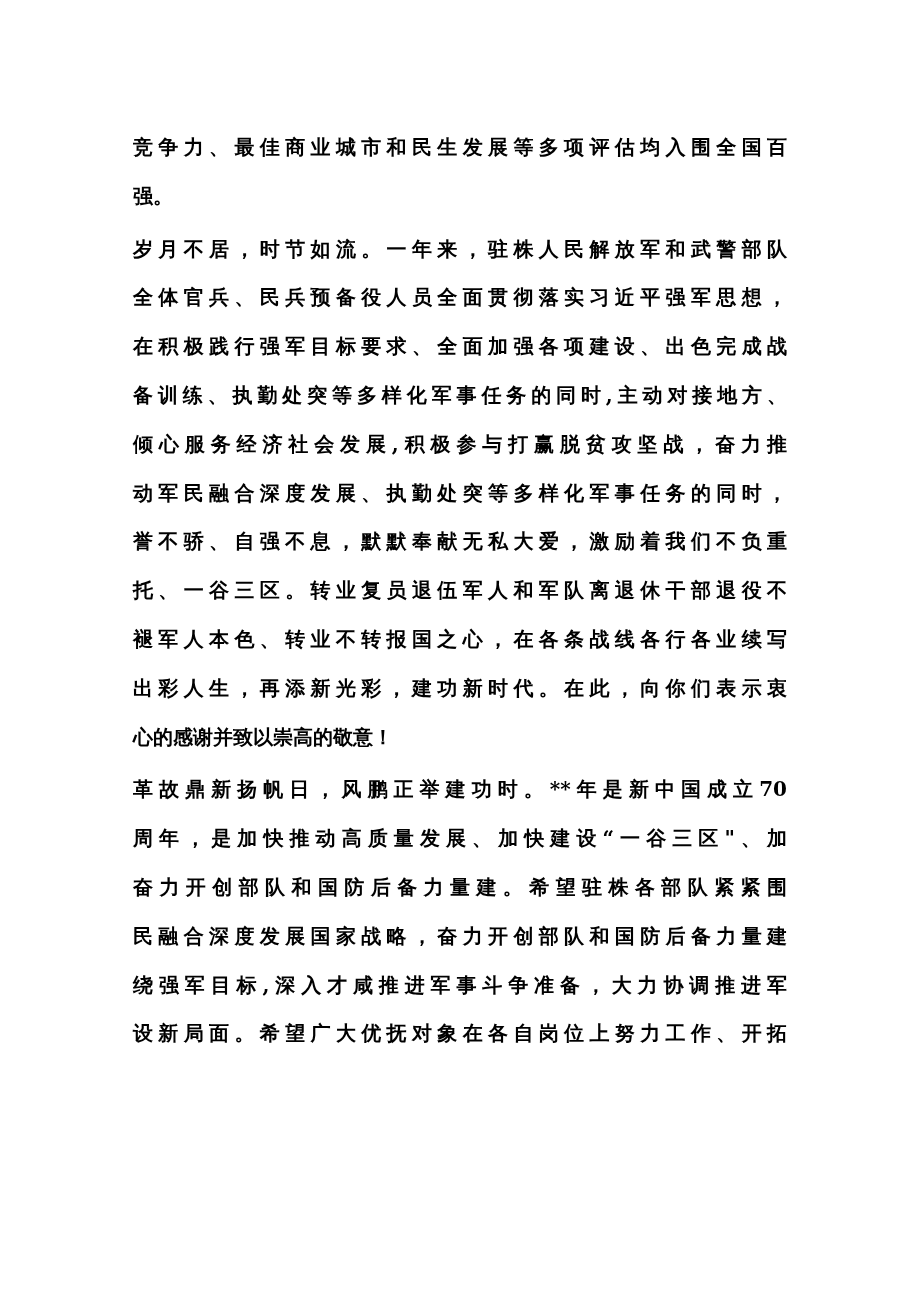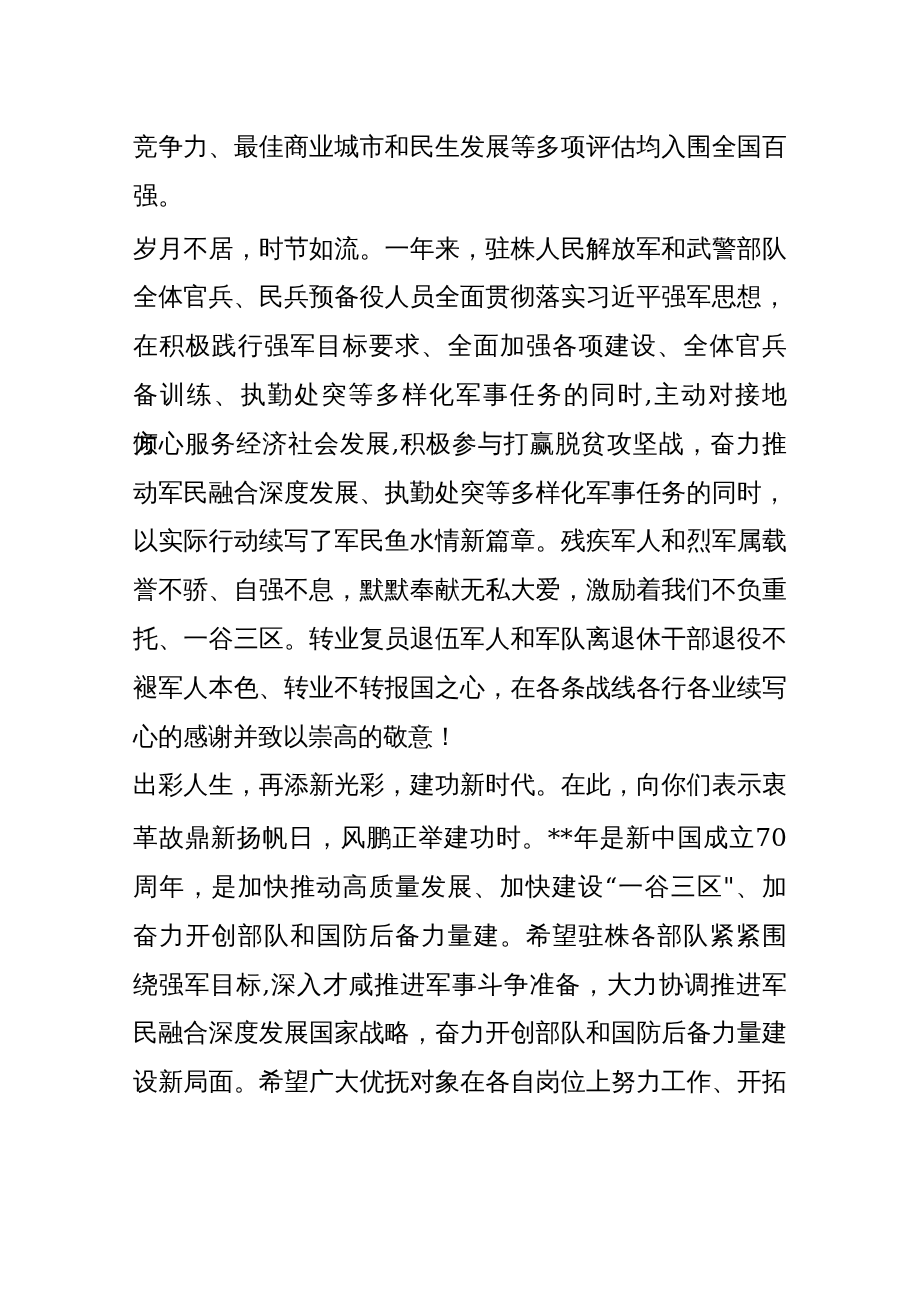--- a/index.html
+++ b/index.html
@@ -18,61 +18,60 @@
     box-sizing: border-box;
     width: 920px;
     height: 1301px;
     padding: 123px 133px 0 133px;
     background: #ffffff;
   }
   .paragraph {
     margin: 0 0 4px 0;
   }
   .line {
-    font-size: 25px;
+    font-size: 20px;
     line-height: 48.8px;
     height: 48.8px;
     text-align: justify;
     text-align-last: justify;
     text-justify: inter-character;
     color: #000000;
-    font-weight: 400;
+    font-weight: 700;
   }
   .line.short {
     text-align: left;
     text-align-last: left;
   }
 </style>
 </head>
 <body>
 
 <div class="page">
 
   <div class="paragraph">
     <div class="line">竞争力、最佳商业城市和民生发展等多项评估均入围全国百</div>
     <div class="line short">强。</div>
   </div>
 
   <div class="paragraph">
     <div class="line">岁月不居，时节如流。一年来，驻株人民解放军和武警部队</div>
     <div class="line">全体官兵、民兵预备役人员全面贯彻落实习近平强军思想，</div>
-    <div class="line">在积极践行强军目标要求、全面加强各项建设、全体官兵</div>
+    <div class="line">在积极践行强军目标要求、全面加强各项建设、出色完成战</div>
     <div class="line">备训练、执勤处突等多样化军事任务的同时,主动对接地方、</div>
     <div class="line">倾心服务经济社会发展,积极参与打赢脱贫攻坚战，奋力推</div>
     <div class="line">动军民融合深度发展、执勤处突等多样化军事任务的同时，</div>
-    <div class="line">以实际行动续写了军民鱼水情新篇章。残疾军人和烈军属载</div>
     <div class="line">誉不骄、自强不息，默默奉献无私大爱，激励着我们不负重</div>
     <div class="line">托、一谷三区。转业复员退伍军人和军队离退休干部退役不</div>
     <div class="line">褪军人本色、转业不转报国之心，在各条战线各行各业续写</div>
+    <div class="line">出彩人生，再添新光彩，建功新时代。在此，向你们表示衷</div>
     <div class="line short">心的感谢并致以崇高的敬意！</div>
-    <div class="line">出彩人生，再添新光彩，建功新时代。在此，向你们表示衷</div>
   </div>
 
   <div class="paragraph">
     <div class="line">革故鼎新扬帆日，风鹏正举建功时。**年是新中国成立70</div>
     <div class="line">周年，是加快推动高质量发展、加快建设“一谷三区"、加</div>
     <div class="line">奋力开创部队和国防后备力量建。希望驻株各部队紧紧围</div>
+    <div class="line">民融合深度发展国家战略，奋力开创部队和国防后备力量建</div>
     <div class="line">绕强军目标,深入才咸推进军事斗争准备，大力协调推进军</div>
-    <div class="line">民融合深度发展国家战略，奋力开创部队和国防后备力量建</div>
     <div class="line">设新局面。希望广大优抚对象在各自岗位上努力工作、开拓</div>
   </div>
 
 </div>
 
 </body></html>

